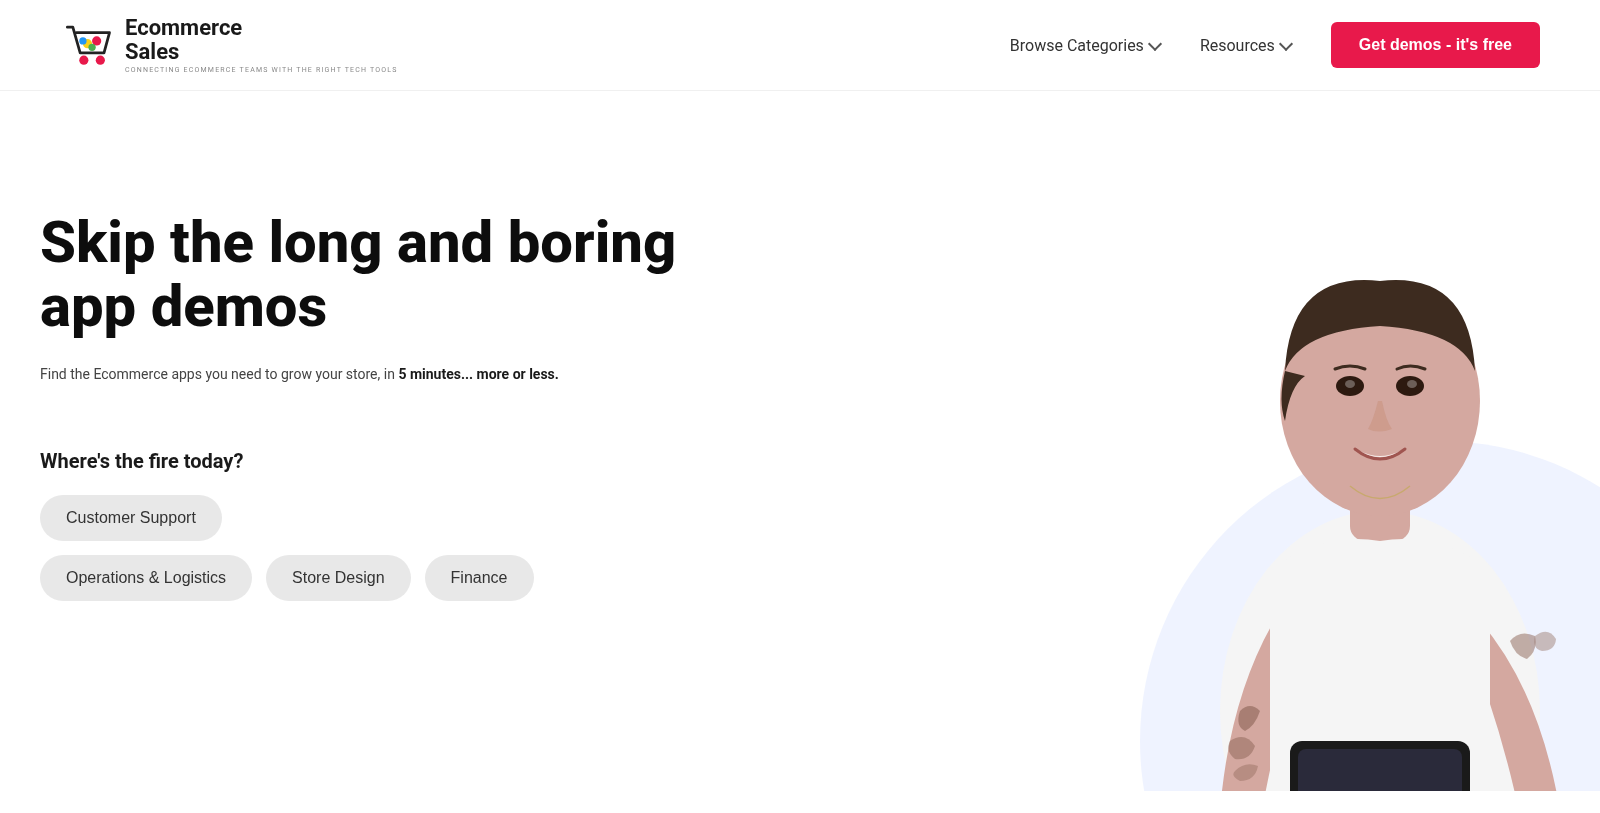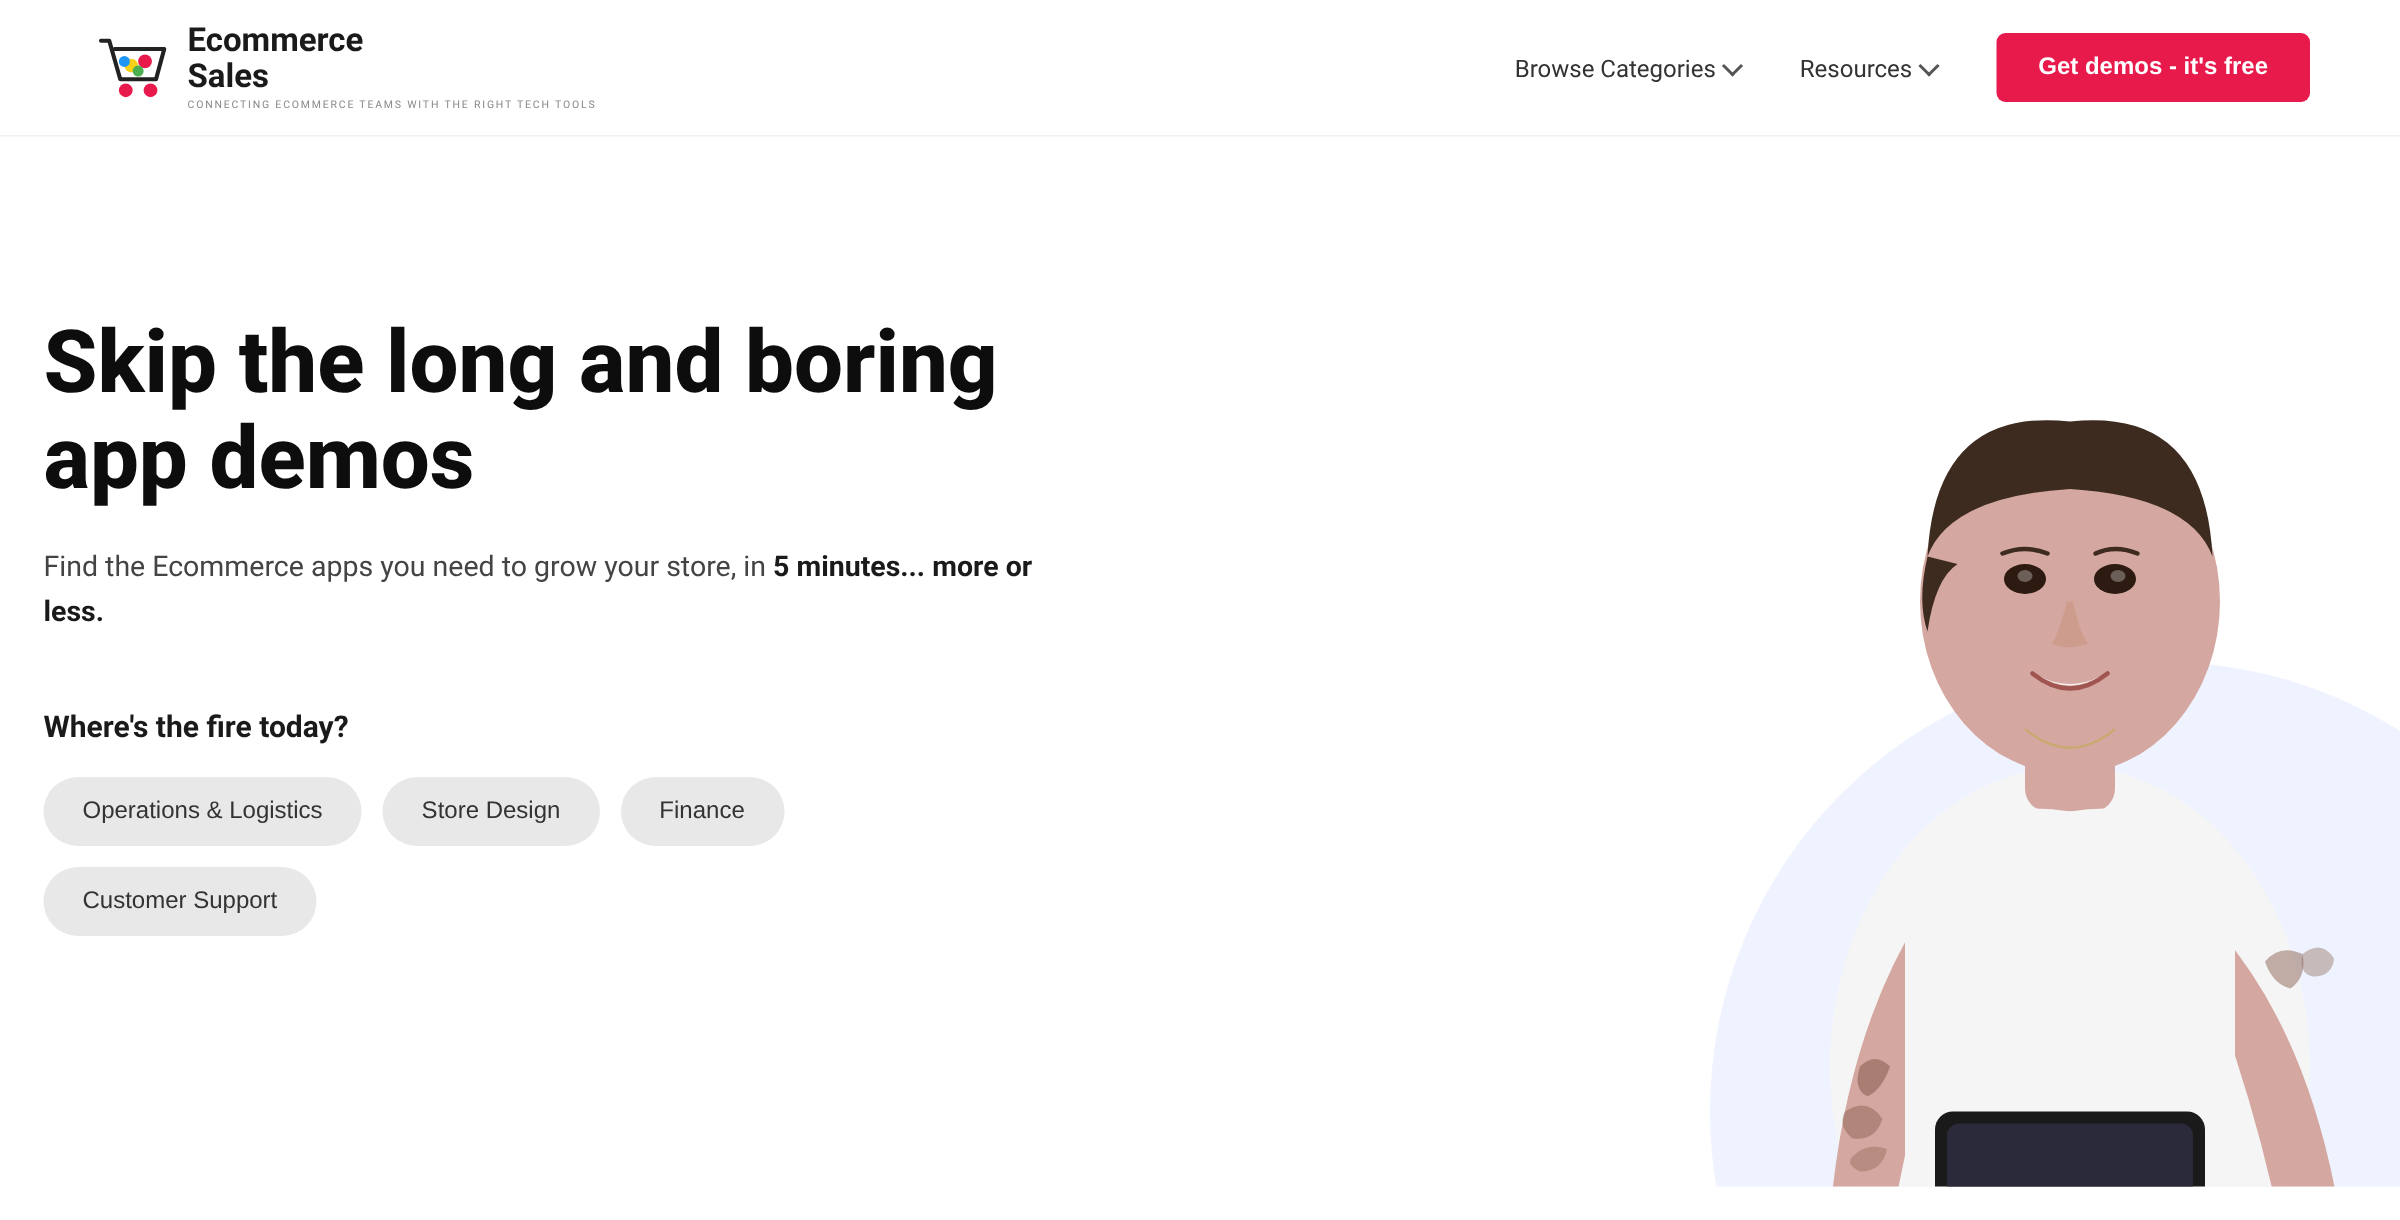--- a/index.html
+++ b/index.html
@@ -95,45 +95,45 @@
       font-weight: 600;
       cursor: pointer;
       white-space: nowrap;
     }
 
     
     .hero {
       display: flex;
       align-items: flex-start;
       min-height: 700px;
-      padding: 60px 60px 0 29px;
+      padding: 60px 60px 0 40px;
       position: relative;
       overflow: hidden;
     }
 
     .hero-content {
       flex: 1;
       max-width: 680px;
       padding-top: 60px;
       z-index: 2;
     }
 
     .hero-title {
       font-size: 58px;
       font-weight: 800;
       line-height: 1.1;
       color: #0d0d0d;
       margin-bottom: 24px;
     }
 
     .hero-subtitle {
-      font-size: 19px;
+      font-size: 14px;
       color: #444;
       line-height: 1.6;
-      margin-bottom: 48px;
+      margin-bottom: 64px;
     }
 
     .hero-subtitle strong {
       font-weight: 700;
       color: #1a1a1a;
     }
 
     .fire-question {
       font-size: 20px;
       font-weight: 700;
@@ -233,26 +233,26 @@
 <section class="hero">
   <div class="hero-content">
     <h1 class="hero-title">Skip the long and boring app demos</h1>
     <p class="hero-subtitle">
       <span>Find the Ecommerce apps you need to grow your store, in </span><strong>5 minutes... more or less.</strong>
     </p>
 
     <p class="fire-question">Where's the fire today?</p>
 
     <div class="category-pills">
+      <button class="pill">Customer Support</button>
+    </div>
+    <div class="category-pills">
       <button class="pill">Operations &amp; Logistics</button>
       <button class="pill">Store Design</button>
       <button class="pill">Finance</button>
-    </div>
-    <div class="category-pills">
-      <button class="pill">Customer Support</button>
     </div>
   </div>
 
   <div class="hero-image-area">
     <svg class="hero-illustration" viewBox="0 0 680 813" xmlns="http://www.w3.org/2000/svg">
 
       <ellipse cx="520" cy="650" rx="300" ry="300" fill="#e8eeff" opacity="0.7"></ellipse>
 
       <ellipse cx="460" cy="620" rx="160" ry="200" fill="#f5f5f5"></ellipse>
 

